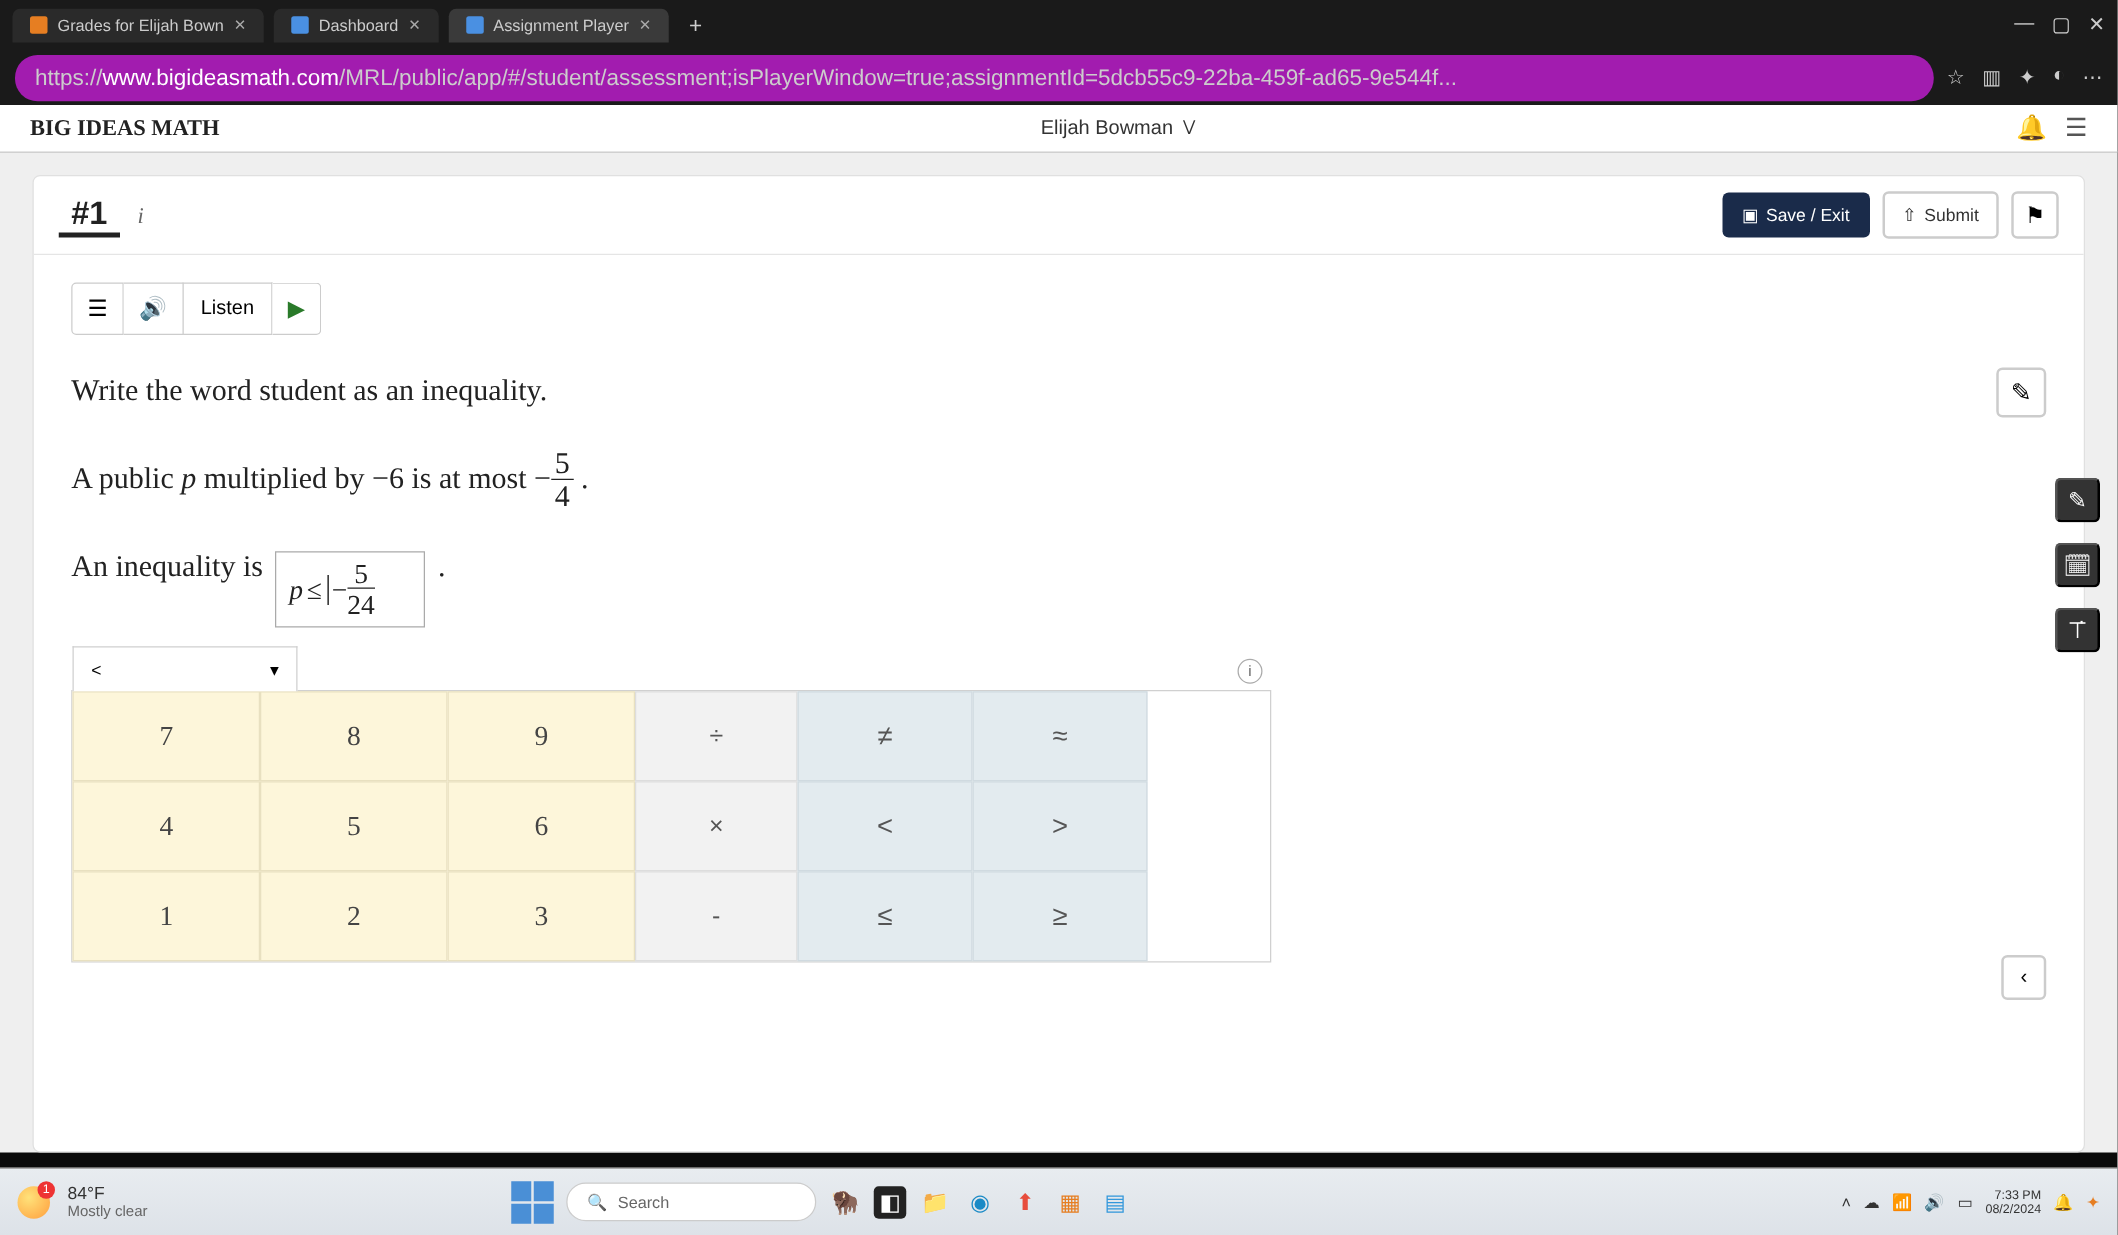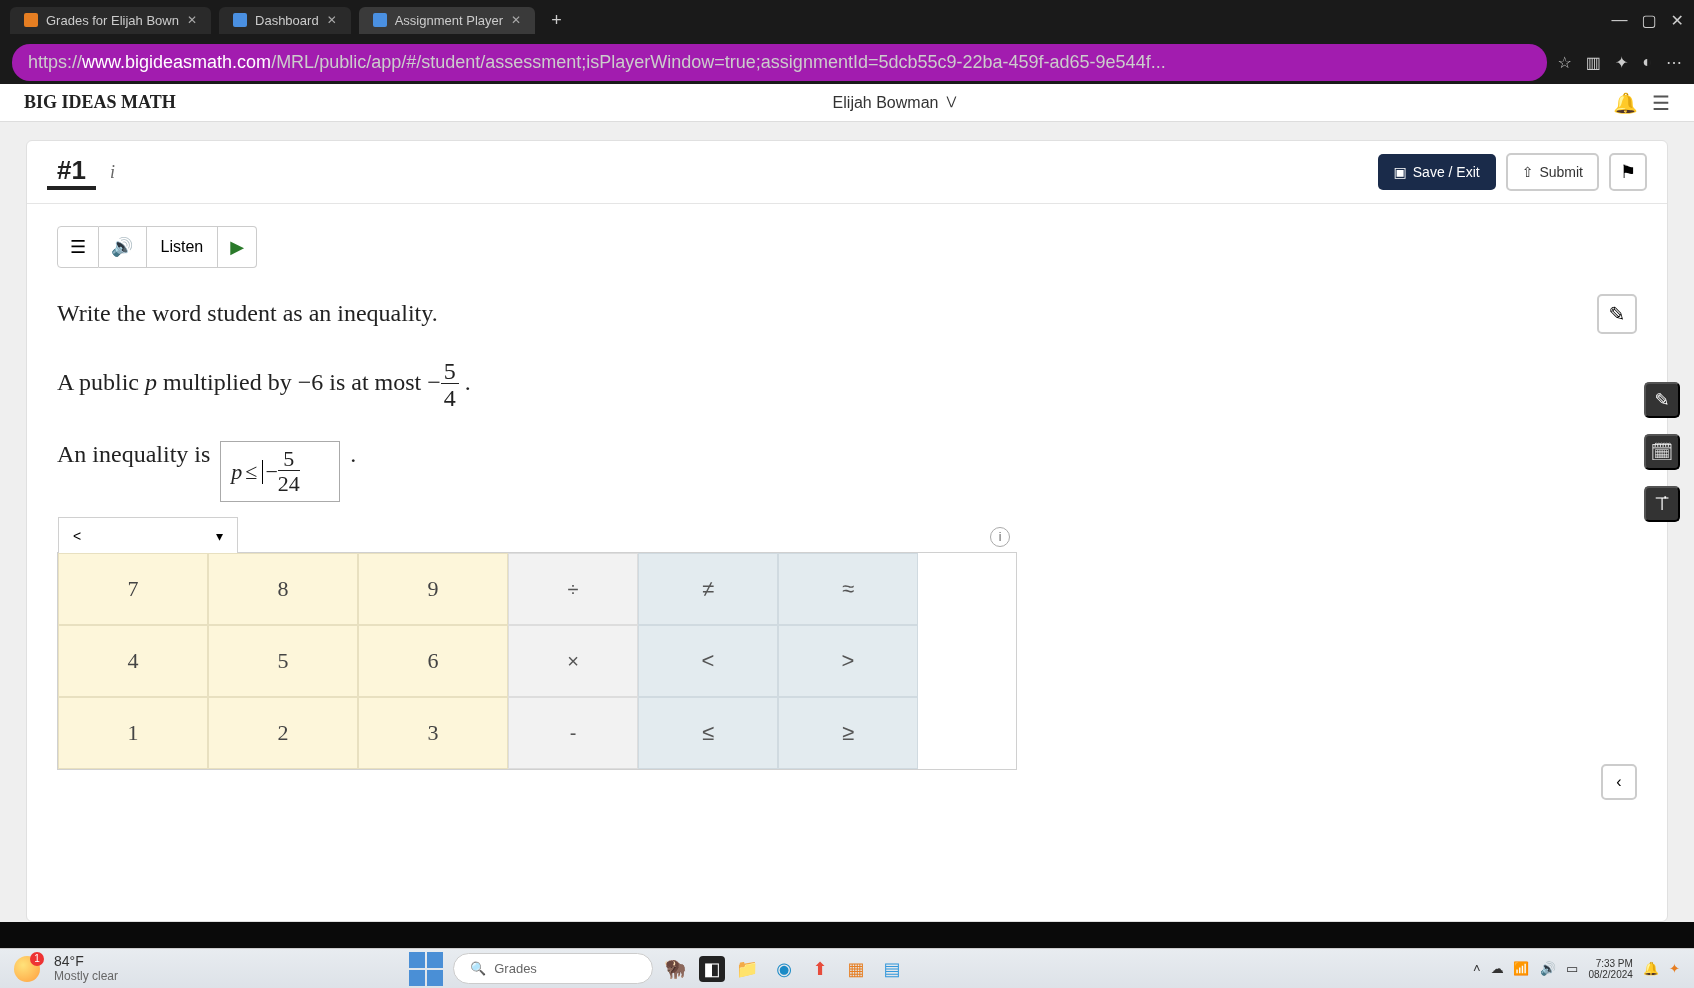--- a/index.html
+++ b/index.html
@@ -333,21 +333,21 @@
       background:#fff;
       font-size:16px;
     }
     
     
     .taskbar {
       position: absolute;
       bottom: 0;
       left: 0;
       right: 0;
-      height: 40px;
+      height: 54px;
       background: linear-gradient(#e8ecf0, #dde2e8);
       border-top: 1px solid #ccc;
       display: flex;
       align-items: center;
       padding: 0 14px;
       gap: 14px;
       font-size: 13px;
       color: #333;
     }
     .weather { display:flex; flex-direction:column; line-height:1.1;}
@@ -553,21 +553,21 @@
   </div>
   <div class="task-center">
     <div class="start-btn">
       <span></span>
         <span></span>
         <span></span>
         <span></span>
     </div>
     <div class="search-box">
       <span>🔍</span>
-      <span>Grades</span>
+      <span>Search</span>
     </div>
     <span class="tray-icon">🦬</span>
     <span class="tray-icon" style="background:#222;color:#fff;">◧</span>
     <span class="tray-icon">📁</span>
     <span class="tray-icon" style="color:#1a8ac6;">◉</span>
     <span class="tray-icon" style="color:#e74c3c;">⬆</span>
     <span class="tray-icon" style="color:#e67e22;">▦</span>
     <span class="tray-icon" style="color:#3498db;">▤</span>
   </div>
   <div class="task-right">

